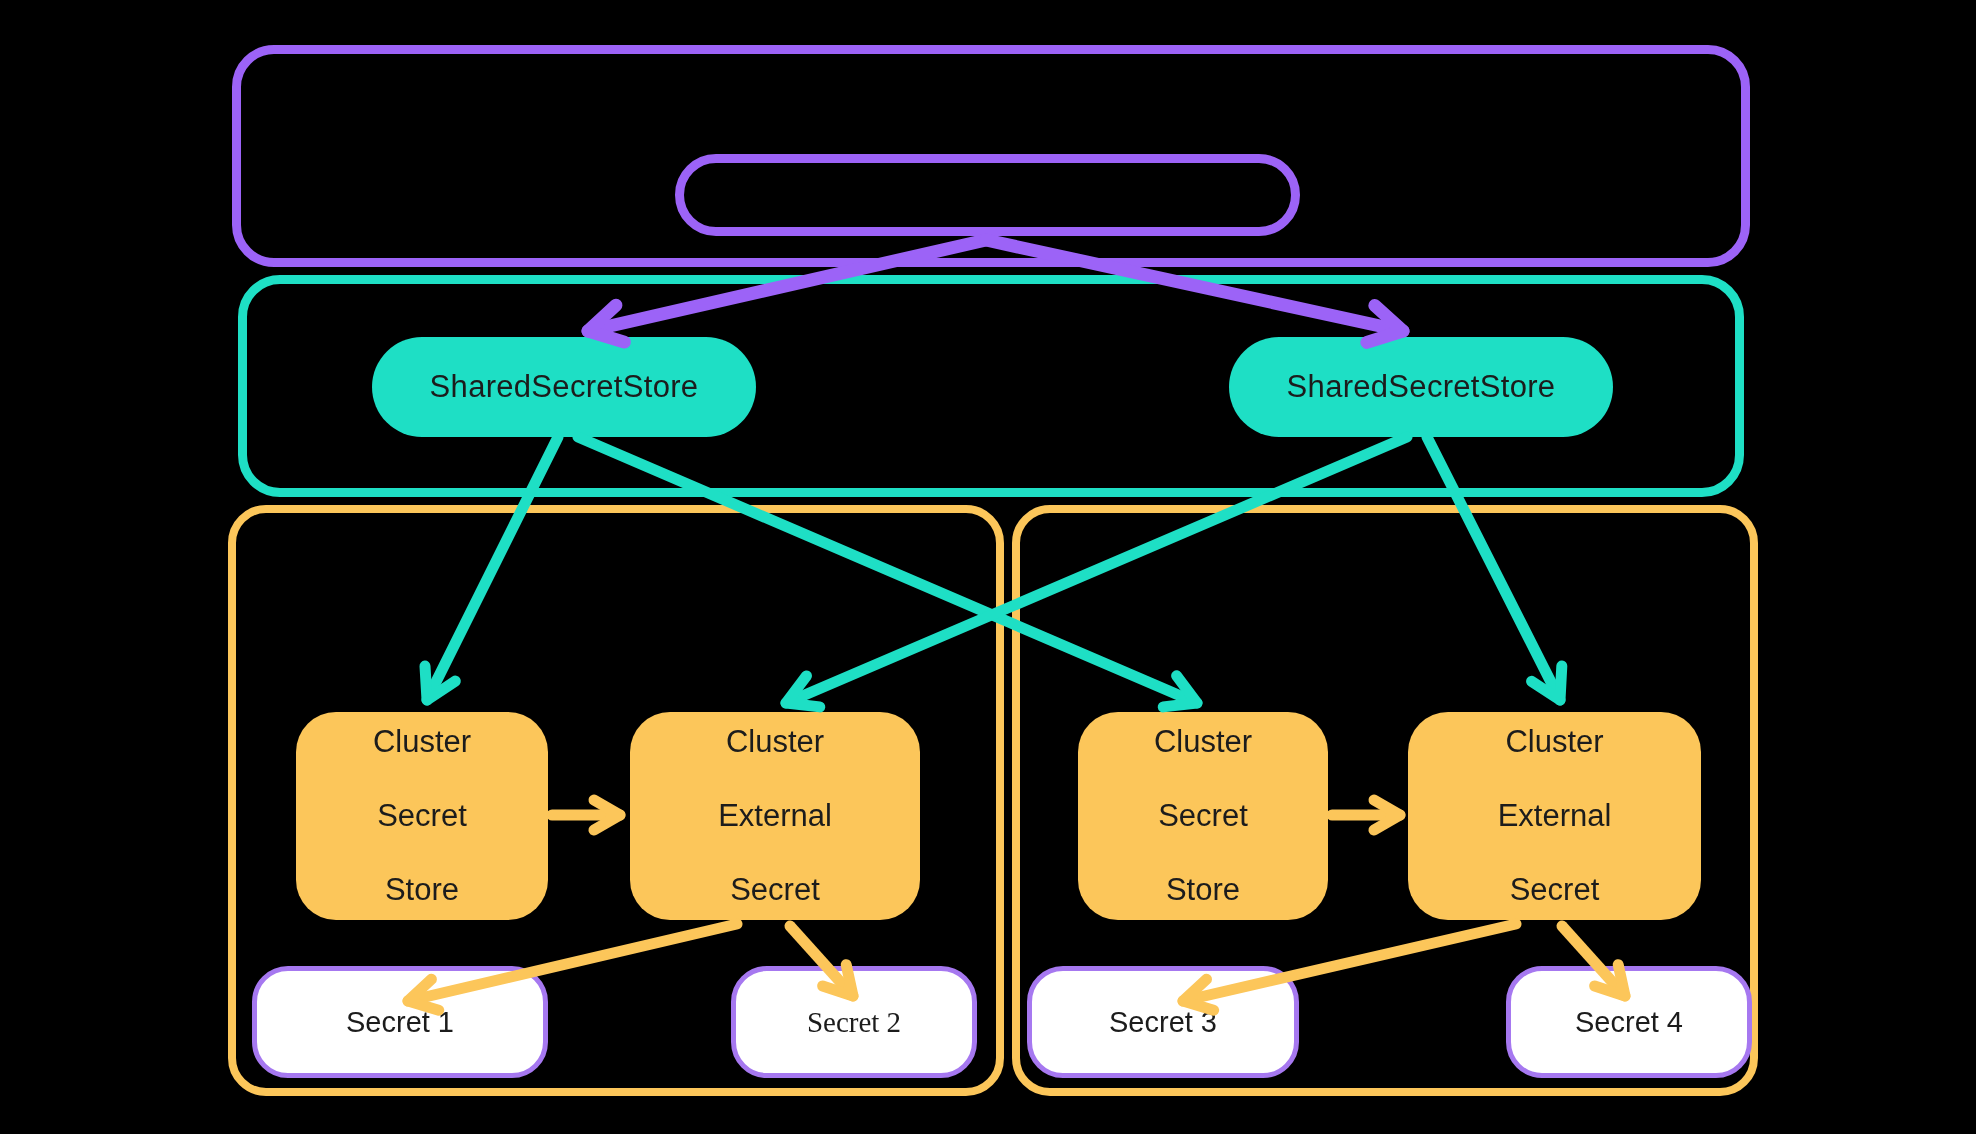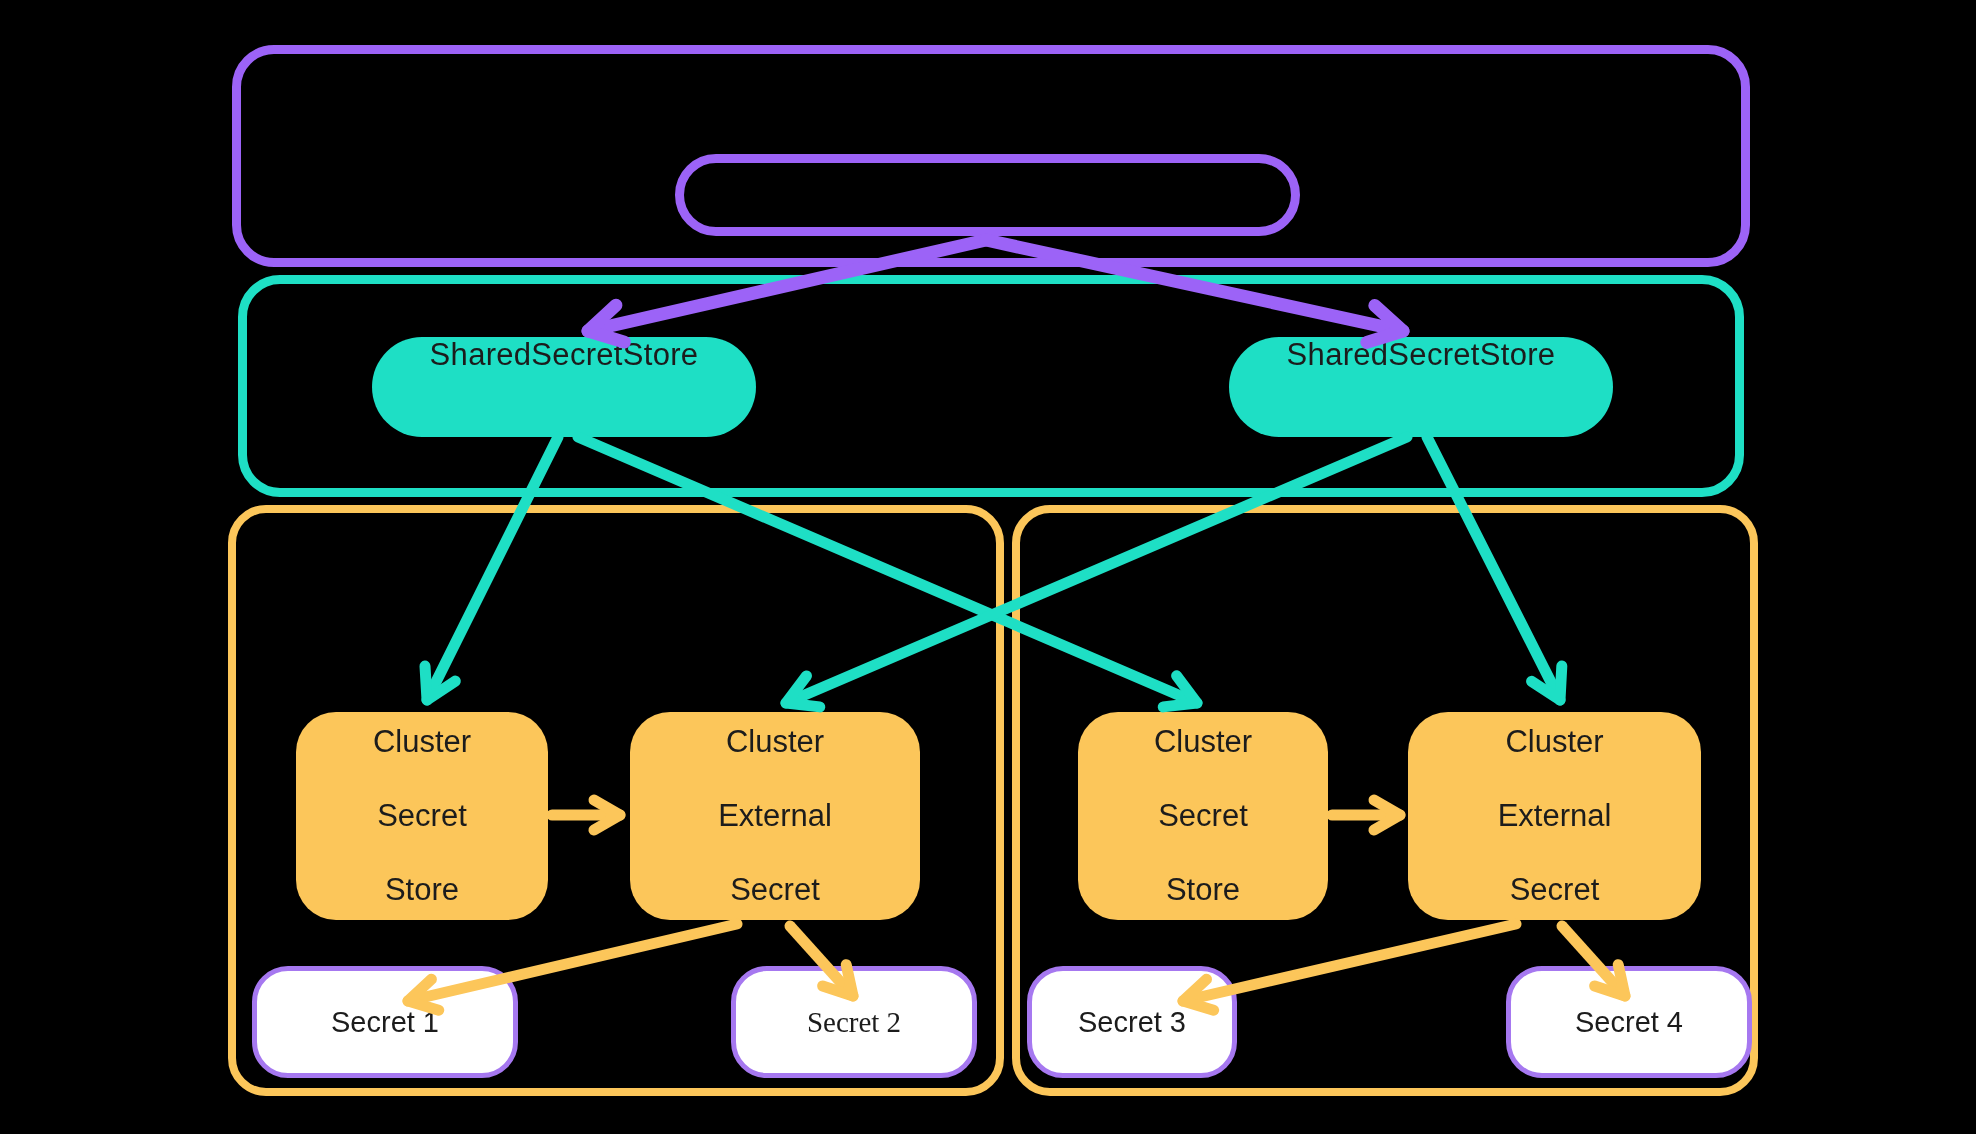--- a/index.html
+++ b/index.html
@@ -10,21 +10,21 @@
   .abs{position:absolute;box-sizing:border-box;}
   
   .container{border-style:solid;border-radius:42px;background:transparent;}
   .container.purple{border-color:var(--purple);border-width:9px;}
   .container.teal{border-color:var(--teal);border-width:9px;}
   .container.yellow{border-color:var(--yellow);border-width:8px;border-radius:38px;}
   
   .outline-pill{border:9px solid var(--purple);border-radius:45px;background:transparent;}
   
   .teal-pill{
-    background:var(--teal);border-radius:50px;display:flex;align-items:flex-start;justify-content:center;
+    background:var(--teal);border-radius:50px;display:flex;align-items:center;justify-content:center;
     font-size:31px;letter-spacing:.3px;white-space:nowrap;
   }
   
   .yellow-node{
     background:var(--yellow);border-radius:40px;display:flex;align-items:center;justify-content:center;
     text-align:center;font-size:31px;line-height:74px;
   }
   
   .secret-pill{
     background:#fff;border:5px solid var(--secret-border);border-radius:36px;
@@ -64,27 +64,27 @@
   </div>
 
   <div class="abs yellow-node" style="left:1078px;top:712px;width:250px;height:208px;">
     <span style="width:160px;">Cluster Secret Store</span>
   </div>
 
   <div class="abs yellow-node" style="left:1408px;top:712px;width:293px;height:208px;">
     <span style="width:180px;">Cluster External Secret</span>
   </div>
 
-  <div class="abs secret-pill" style="left:252px;top:966px;width:266px;height:112px;">
+  <div class="abs secret-pill" style="left:252px;top:966px;width:296px;height:112px;">
     <span>Secret 1</span>
   </div>
   <div class="abs secret-pill" style="left:731px;top:966px;width:246px;height:112px;font-family:Liberation Serif, serif;">
     <span>Secret 2</span>
   </div>
-  <div class="abs secret-pill" style="left:1027px;top:966px;width:210px;height:112px;text-align:right;">
+  <div class="abs secret-pill" style="left:1027px;top:966px;width:272px;height:112px;text-align:right;">
     <span>Secret 3</span>
   </div>
   <div class="abs secret-pill" style="left:1506px;top:966px;width:246px;height:112px;">
     <span>Secret 4</span>
   </div>
 
   <svg class="edges" width="1976" height="1134" viewBox="0 0 1976 1134">
       <g>
         <path d="M 986 240 L 588 331" fill="none" stroke="#9C63F7" stroke-width="13" stroke-linecap="round" stroke-linejoin="round"></path>
         <path d="M 615.9 305.2 L 588 331 L 624.4 342.1" fill="none" stroke="#9C63F7" stroke-width="13" stroke-linecap="round" stroke-linejoin="round"></path>

